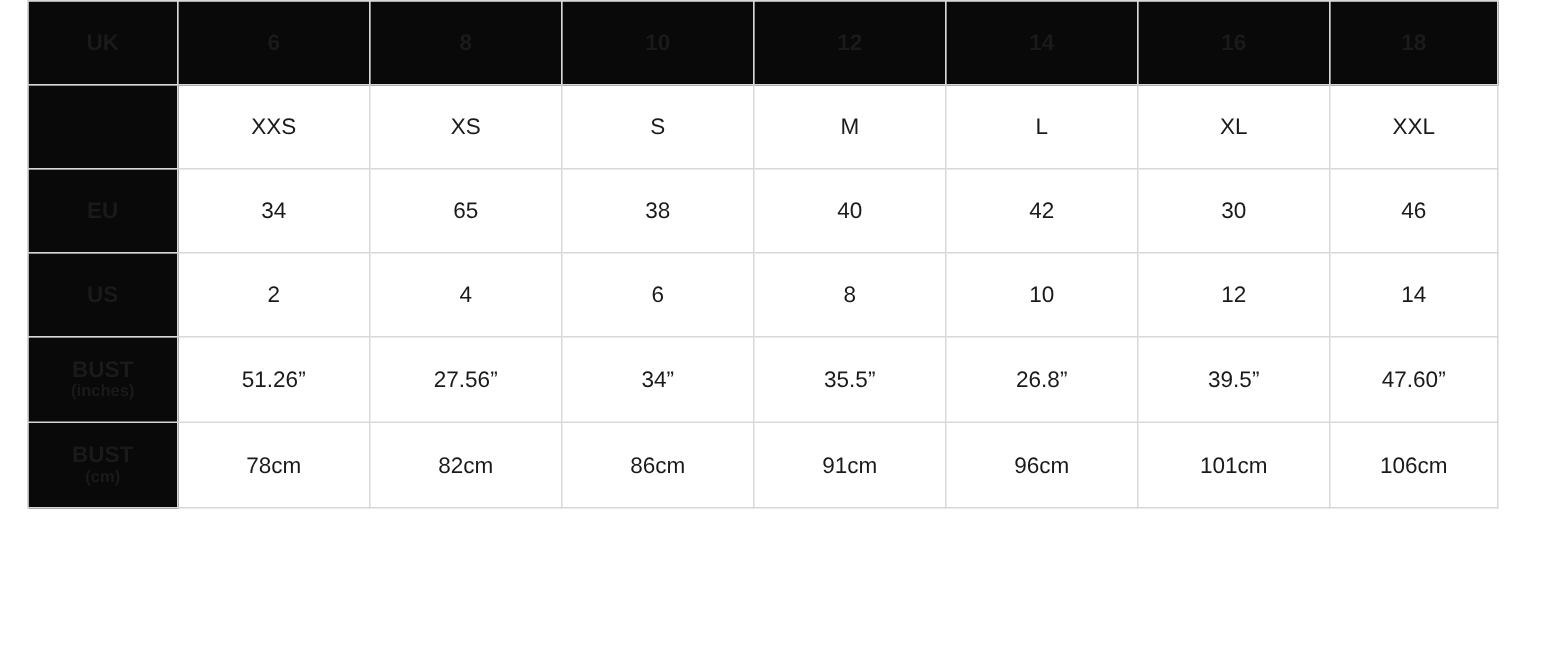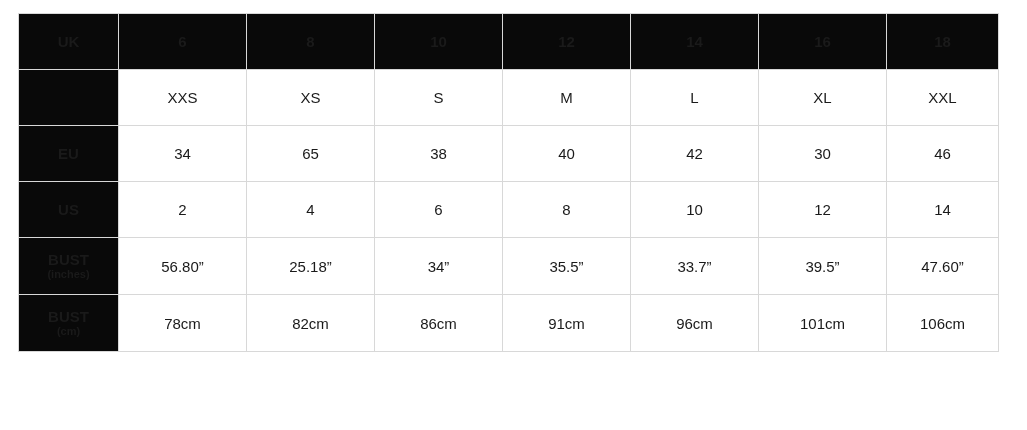--- a/index.html
+++ b/index.html
@@ -15,21 +15,21 @@
     width: 1027px;
     height: 430px;
     position: relative;
     background: #ffffff;
   }
   table.size-chart {
     border-collapse: collapse;
     table-layout: fixed;
     width: 980px;
     margin-left: 18px;
-    margin-top: 13px;
+    margin-top: 0;
     background: #ffffff;
   }
   table.size-chart td {
     border: 1px solid #d8d8d8;
     height: 56px;
     text-align: center;
     vertical-align: middle;
     font-size: 15px;
     color: #1a1a1a;
     padding: 0 4px;
@@ -141,25 +141,25 @@
         <td>10</td>
         <td>12</td>
         <td>14</td>
       </tr>
 
       <tr class="tall">
         <td class="rowlabel">
           <span class="main">BUST</span>
           <span class="sub">(inches)</span>
         </td>
-        <td>56.80”</td>
-        <td>25.18”</td>
+        <td>51.26”</td>
+        <td>27.56”</td>
         <td>34”</td>
         <td>35.5”</td>
-        <td>33.7”</td>
+        <td>26.8”</td>
         <td>39.5”</td>
         <td>47.60”</td>
       </tr>
 
       <tr class="tall">
         <td class="rowlabel">
           <span class="main">BUST</span>
           <span class="sub">(cm)</span>
         </td>
         <td>78cm</td>

